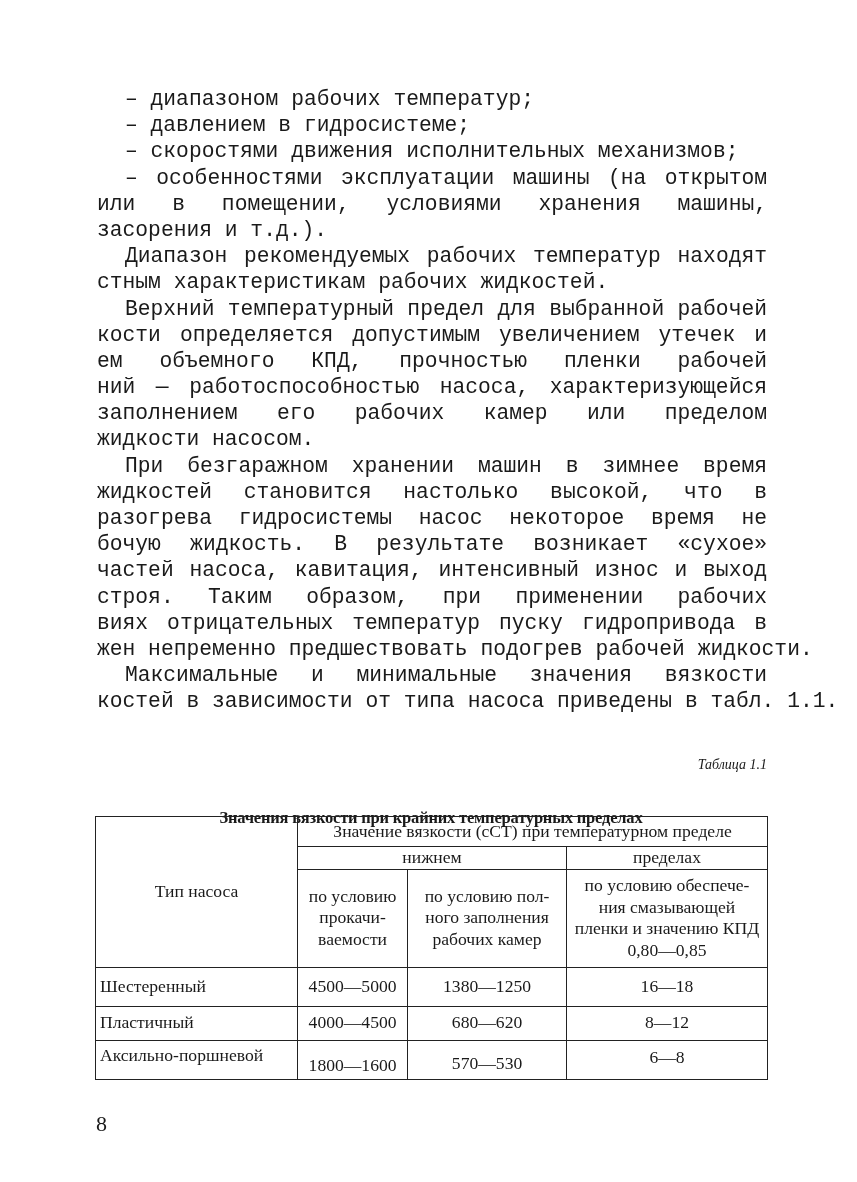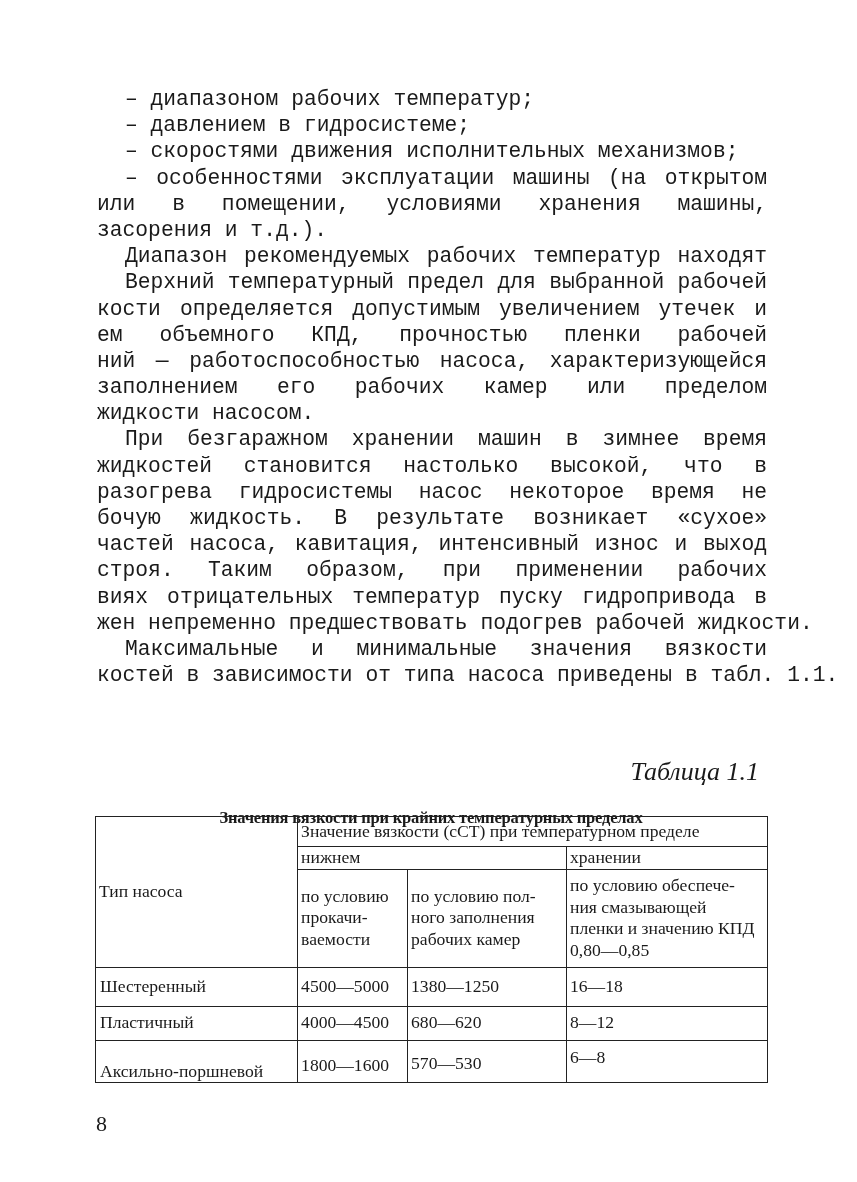--- a/index.html
+++ b/index.html
@@ -9,50 +9,51 @@
   }
   .page { position: absolute; left: 0; top: 0; width: 857px; height: 1182px; }
   .text-block {
     position: absolute; left: 97px; width: 670px;
     font-size: 21.3px; line-height: 26.2px;
   }
   .line { white-space: nowrap; height: 26.2px; font-family: Liberation Mono, monospace; }
   .line.just { text-align: justify; text-align-last: justify; white-space: normal; overflow: hidden; }
   .line.ind { padding-left: 28px; }
   .caption-num {
-    position: absolute; right: 98px; top: 757px;
-    font-style: italic; font-size: 26px;
+    position: absolute; right: 90px; top: 757px;
+    font-style: italic; font-size: 14px;
   }
   .caption-title {
     position: absolute; left: 95px; width: 672px; top: 808px; text-align: center;
     font-weight: bold; font-size: 16.5px; letter-spacing: -0.2px;
   }
   table.vis {
     position: absolute; left: 95px; top: 816px; width: 673px;
     border-collapse: collapse; font-size: 17.6px; line-height: 21.5px;
   }
   table.vis td {
-    border: 1.3px solid #222; padding: 0 3px; vertical-align: middle; text-align: left;
+    border: 1.3px solid #222; padding: 0 3px; vertical-align: middle; text-align: center;
   }
   table.vis td.left { text-align: left; padding-left: 4px; }
   .page-num { position: absolute; left: 96px; top: 1111px; font-size: 22px; }
 </style>
 </head>
 <body>
 
 <div class="page">
 
   <div class="text-block" style="top:86px;" id="body-text">
       <div class="line ind">– диапазоном рабочих температур;</div>
       <div class="line ind">– давлением в гидросистеме;</div>
       <div class="line ind">– скоростями движения исполнительных механизмов;</div>
       <div class="line just ind">– особенностями эксплуатации машины (на открытом воздухе</div>
       <div class="line just">или в помещении, условиями хранения машины, возможностями</div>
       <div class="line">засорения и т.д.).</div>
       <div class="line just ind">Диапазон рекомендуемых рабочих температур находят по вязко-</div>
+      <div class="line">стным характеристикам рабочих жидкостей.</div>
       <div class="line just ind">Верхний температурный предел для выбранной рабочей жид-</div>
       <div class="line just">кости определяется допустимым увеличением утечек и снижени-</div>
       <div class="line just">ем объемного КПД, прочностью пленки рабочей жидкости, а ниж-</div>
       <div class="line just">ний — работоспособностью насоса, характеризующейся полным</div>
       <div class="line just">заполнением его рабочих камер или пределом прокачиваемости</div>
       <div class="line">жидкости насосом.</div>
       <div class="line just ind">При безгаражном хранении машин в зимнее время вязкость</div>
       <div class="line just">жидкостей становится настолько высокой, что в периоды пуска и</div>
       <div class="line just">разогрева гидросистемы насос некоторое время не прокачивает ра-</div>
       <div class="line just">бочую жидкость. В результате возникает «сухое» трение подвижных</div>
@@ -74,41 +75,41 @@
         <col style="width:159px">
         <col style="width:201px">
     </colgroup>
     <tbody>
         <tr style="height:30px">
       <td rowspan="3">Тип насоса</td>
       <td colspan="3">Значение вязкости (сСТ) при температурном пределе</td>
     </tr>
     <tr style="height:20px">
       <td colspan="2">нижнем</td>
-      <td>хранении</td>
+      <td>пределах</td>
     </tr>
     <tr style="height:98px">
       <td><span style="display:inline-block;width:100px;">по условию прокачи-ваемости</span></td>
       <td><span style="display:inline-block;width:150px;">по условию пол-ного заполнения рабочих камер</span></td>
       <td><span style="display:inline-block;width:190px;">по условию обеспече-ния смазывающей пленки и значению КПД 0,80—0,85</span></td>
     </tr>
     <tr style="height:39px">
       <td class="left">Шестеренный</td>
       <td>4500—5000</td>
       <td>1380—1250</td>
       <td>16—18</td>
     </tr>
     <tr style="height:34px">
       <td class="left">Пластичный</td>
       <td>4000—4500</td>
       <td>680—620</td>
       <td>8—12</td>
     </tr>
     <tr style="height:39px">
-      <td class="left" style="vertical-align:top;padding-top:20px;">Аксильно-поршневой</td>
+      <td class="left" style="vertical-align:top;padding-top:4px;">Аксильно-поршневой</td>
       <td style="vertical-align:top;padding-top:14px;">1800—1600</td>
       <td style="vertical-align:top;padding-top:12px;margin-top:11px;">570—530</td>
       <td style="vertical-align:top;padding-top:6px;">6—8</td>
     </tr>
   </tbody>
     </table>
 
   <div class="page-num">8</div>
 </div>
 

